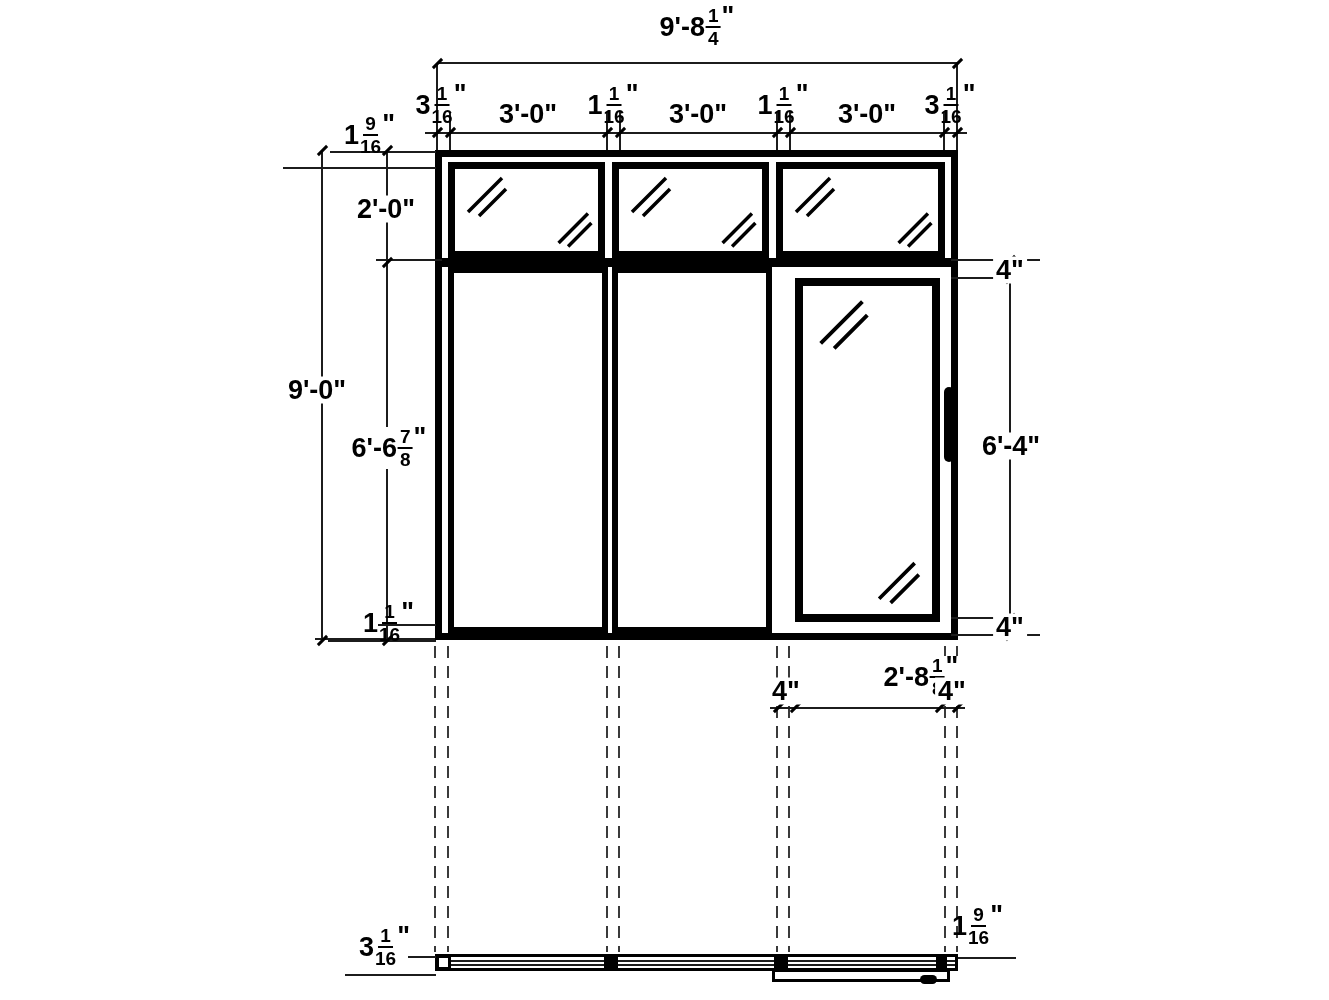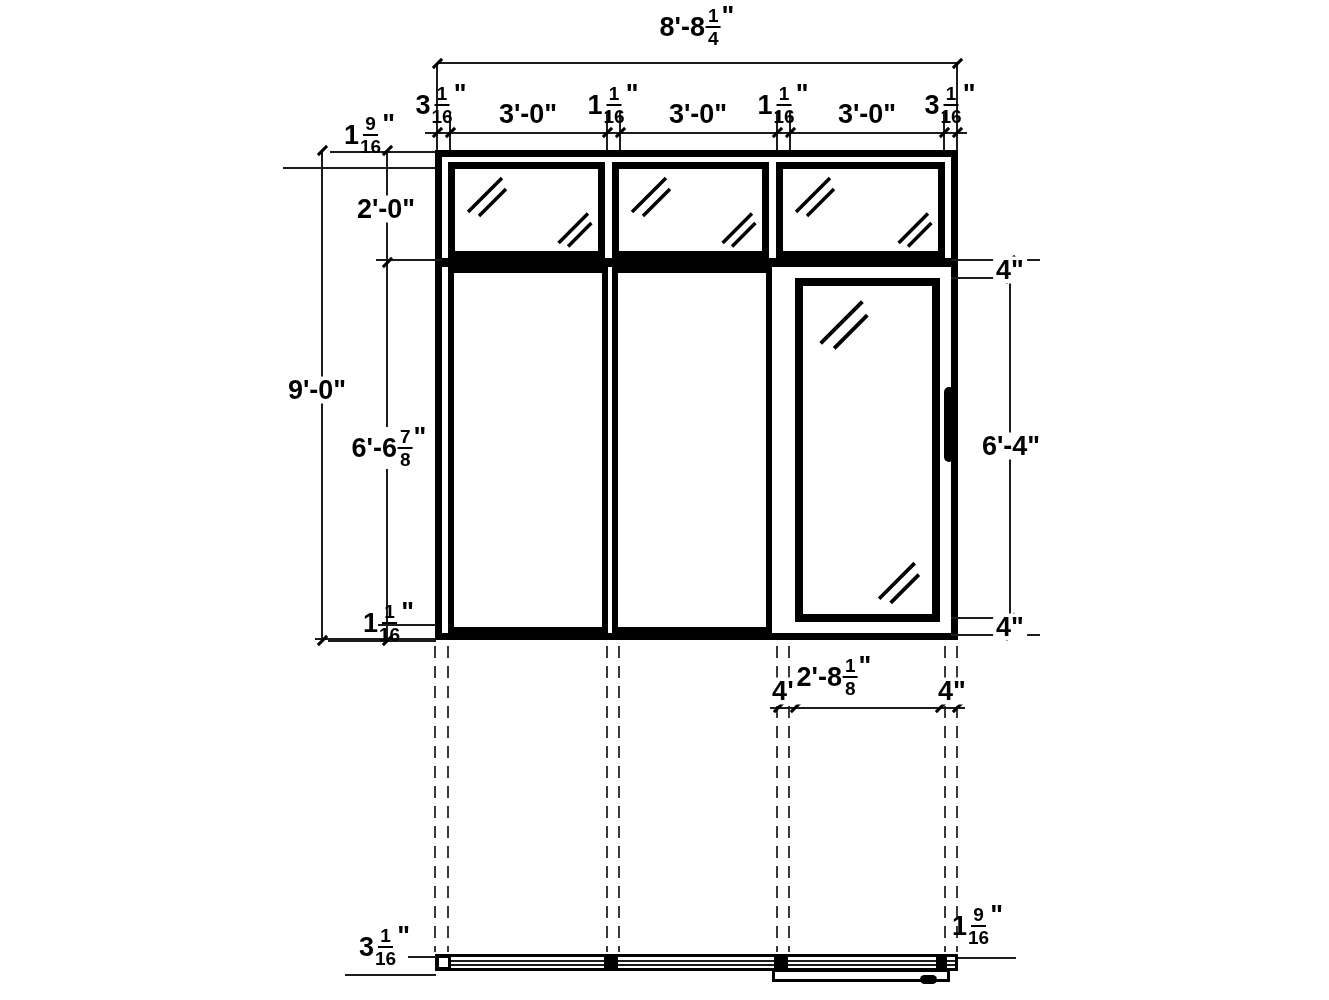--- a/index.html
+++ b/index.html
@@ -148,21 +148,21 @@
     <div class="fill" style="left:774px;top:954px;width:14px;height:17px"></div>
     <div class="fill" style="left:936px;top:954px;width:11px;height:25px"></div>
     <div class="bar3" style="left:772px;top:969px;width:178px;height:13px"></div>
     <div class="fill" style="left:920px;top:975px;width:17px;height:9px;border-radius:5px"></div>
     <div class="hl" style="left:408px;top:956px;width:28px"></div>
     <div class="hl" style="left:345px;top:974px;width:91px"></div>
     <div class="hl" style="left:958px;top:957px;width:58px"></div>
   </div>
 
   <div class="dim lblx" style="left:697px;top:6px">
-    <span>8'-8</span>
+    <span>9'-8</span>
       <span class="frac">
         <span class="num">1</span>
         <span class="den">4</span>
       </span>
       <span class="unit">"</span>
   </div>
 
   <div class="dim lblx" style="left:441px;top:84px">
     <span>3</span>
       <span class="frac">
@@ -242,21 +242,21 @@
   <div class="dim lblc" style="left:1011px;top:446px">
       <span>6'-4"</span>
     </div>
   <div class="dim lblc" style="left:1010px;top:627px">
       <span>4"</span>
     </div>
 
   <div class="dim lblc" style="left:786px;top:691px">
       <span>4"</span>
     </div>
-  <div class="dim lblc" style="left:834px;top:677px">
+  <div class="dim lblc" style="left:921px;top:677px">
     <span>2'-8</span>
       <span class="frac">
         <span class="num">1</span>
         <span class="den">8</span>
       </span>
       <span class="unit">"</span>
   </div>
   <div class="dim lblc" style="left:952px;top:691px">
       <span>4"</span>
     </div>

